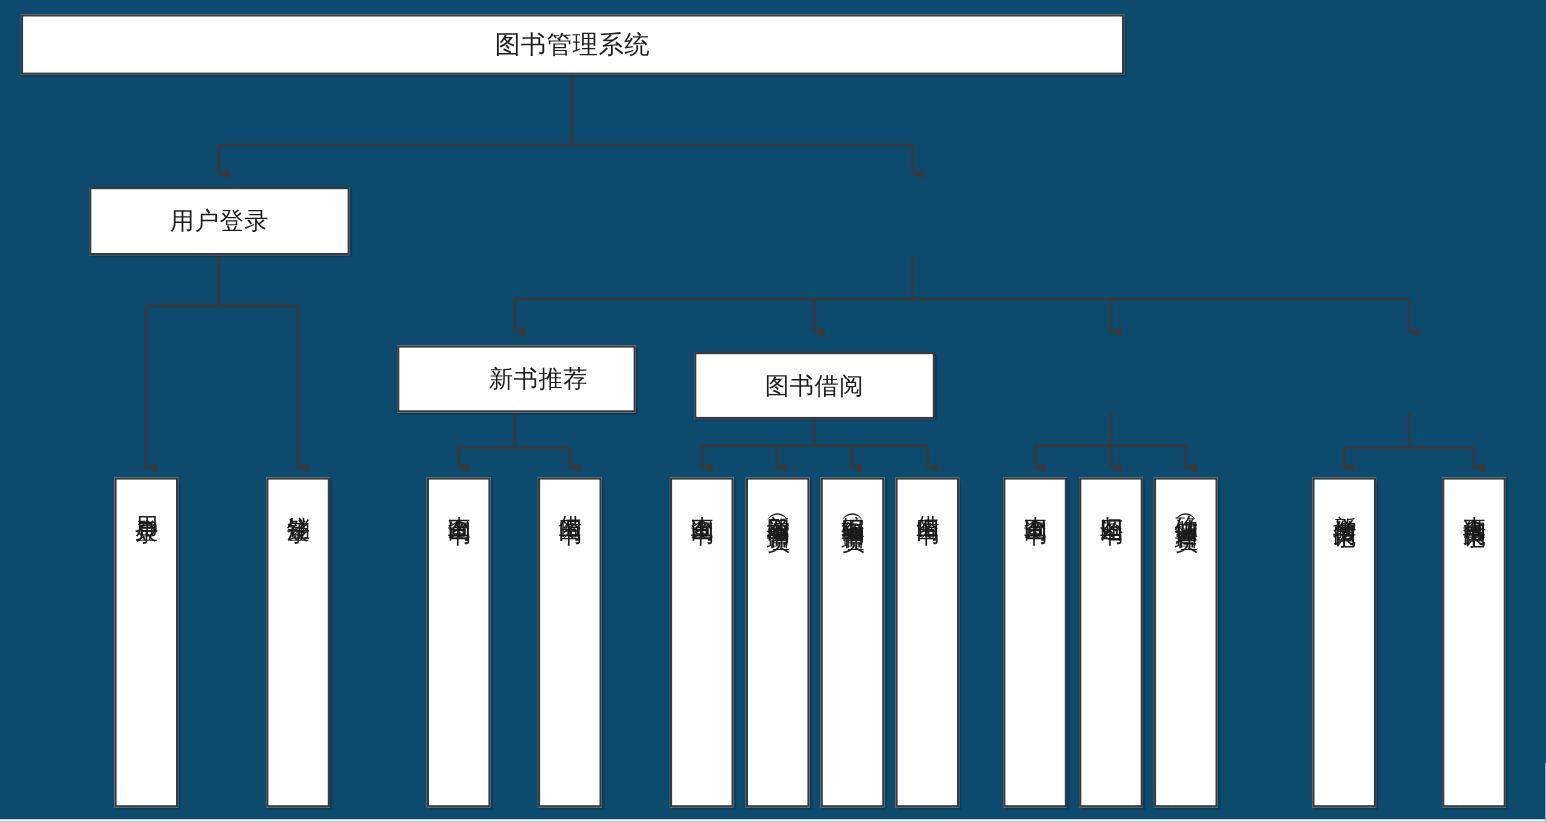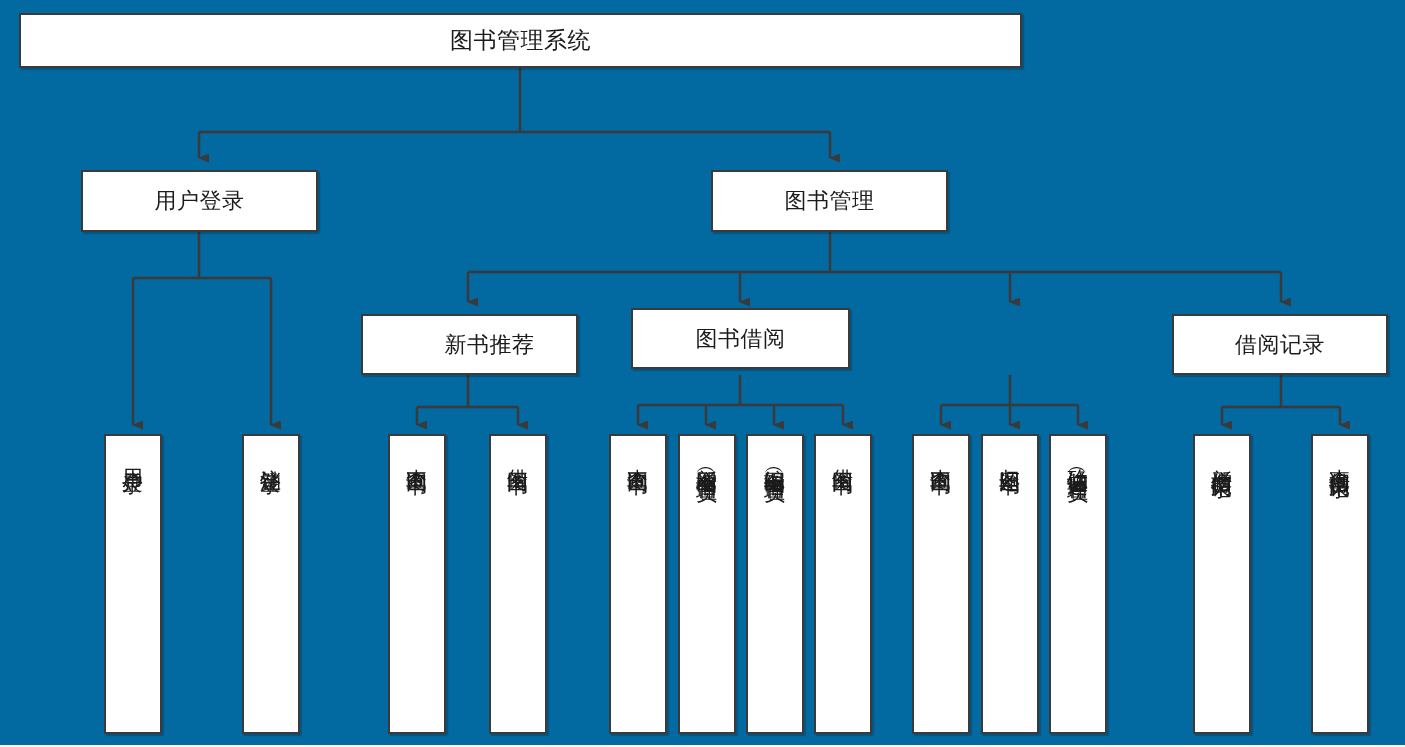--- a/index.html
+++ b/index.html
@@ -7,21 +7,21 @@
     padding: 0;
     background: #ffffff;
   }
   body {
     font-family: "Liberation Sans", "DejaVu Sans", sans-serif;
   }
   #canvas {
     position: relative;
     width: 1405px;
     height: 745px;
-    background: #0369a1;
+    background: #0c4a6e;
     overflow: hidden;
   }
   svg.links {
     position: absolute;
     left: 0;
     top: 0;
     width: 1405px;
     height: 747px;
     pointer-events: none;
   }
@@ -121,32 +121,26 @@
     </g>
   </svg>
 
   <div class="node root" style="left:19px; top:13px; width:1003px; height:55px;">
     <span class="label">图书管理系统</span>
   </div>
 
   <div class="node" style="left:81px; top:170px; width:237px; height:62px;">
     <span class="label">用户登录</span>
   </div>
-  <div class="node" style="left:711px; top:170px; width:237px; height:62px;">
-    <span class="label">图书管理</span>
-  </div>
 
   <div class="node" style="left:361px; top:314px; width:217px; height:61px;padding-left:40px;">
     <span class="label">新书推荐</span>
   </div>
-  <div class="node" style="left:631px; top:308px; width:219px; height:61px;">
+  <div class="node" style="left:631px; top:320px; width:219px; height:61px;">
     <span class="label">图书借阅</span>
-  </div>
-  <div class="node" style="left:1172px; top:314px; width:216px; height:61px;">
-    <span class="label">借阅记录</span>
   </div>
 
   <div class="node vert" style="left:104px; top:434px; width:58px; height:300px;">
     <span class="label">用户登录</span>
   </div>
   <div class="node vert" style="left:242px; top:434px; width:58px; height:300px;">
     <span class="label">注销登录</span>
   </div>
 
   <div class="node vert" style="left:388px; top:434px; width:58px; height:300px;">

